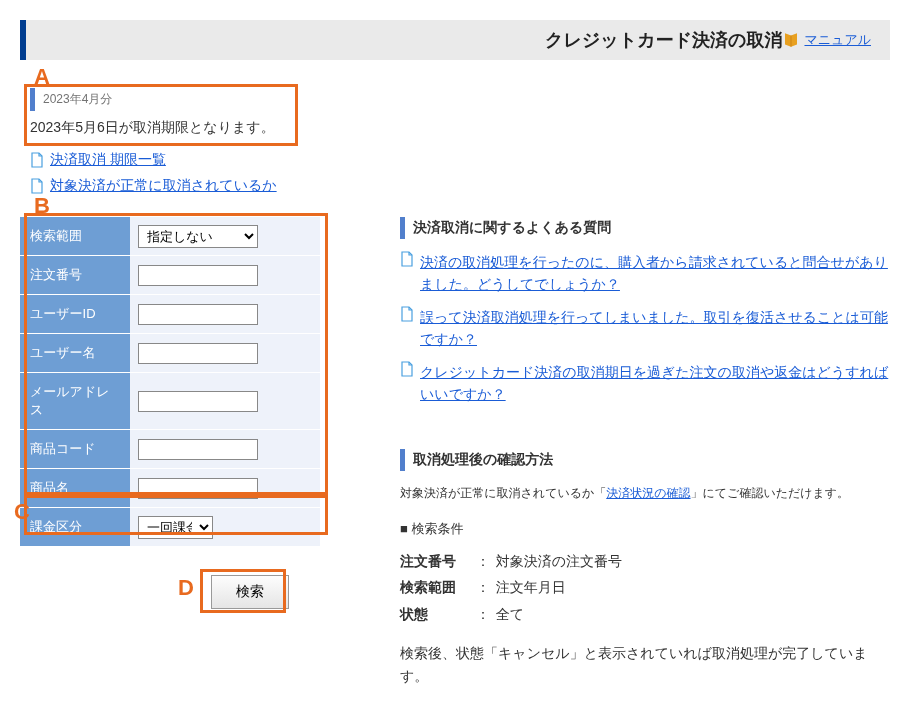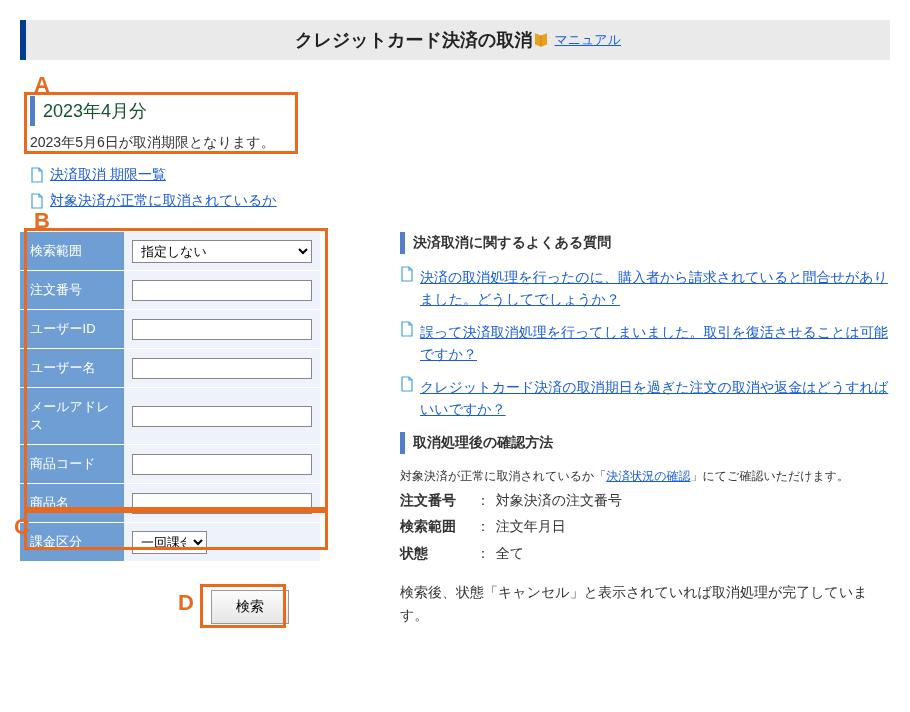--- a/index.html
+++ b/index.html
@@ -8,25 +8,25 @@
     padding: 20px;
     font-family: "Hiragino Sans", "Meiryo", sans-serif;
     font-size: 13px;
     color: #333;
     background: #fff;
     width: 910px;
   }
   .page-header {
     background: #eaeaea;
     border-left: 6px solid #003c8f;
-    padding: 8px 0;
-    display: flex;
-    justify-content: center;
+    padding: 8px 19px;
+    display: flex;
+    justify-content: flex-end;
     align-items: center;
-    margin-bottom: 36px;
+    margin-bottom: 28px;
   }
   .page-title {
     font-size: 18px;
     font-weight: bold;
     color: #222;
   }
   .manual-link {
     display: flex;
     align-items: center;
     gap: 4px;
@@ -48,22 +48,22 @@
   }
   .highlight-box {
     border: 3px solid #e86a1f;
     position: absolute;
     pointer-events: none;
   }
   .section-a-wrap { position: relative; padding-left: 10px; }
   .period-heading {
     border-left: 5px solid #517fcc;
     padding: 3px 8px;
-    font-size: 18px;
-    color: #14532d;
+    font-size: 12px;
+    color: #737373;
     margin-bottom: 8px;
   }
   .deadline-text {
     font-size: 14px;
     margin: 6px 0 14px 0;
   }
   .doc-links { margin: 8px 0 22px 0; }
   .doc-link-row {
     display: flex;
     align-items: center;
@@ -106,21 +106,21 @@
   .search-table td {
     background: #eef2fa;
     padding: 6px 8px;
     border-bottom: 1px solid #fff;
   }
   .search-table select, .search-table input[type=text] {
     font-size: 13px;
     padding: 2px 4px;
     border: 1px solid #888;
     background: #fff;
-    width: 180px;
+    width: 120px;
   }
   .search-table select.narrow { width: 75px; }
   .search-btn-wrap {
     text-align: center;
     margin-top: 28px;
     position: relative;
   }
   .search-btn {
     background: linear-gradient(#fdfdfd, #e5e5e5);
     border: 1px solid #999;
@@ -129,21 +129,21 @@
     cursor: pointer;
   }
   .side-heading {
     border-left: 5px solid #517fcc;
     padding: 2px 8px;
     font-size: 14px;
     font-weight: bold;
     color: #333;
     margin-bottom: 12px;
   }
-  .faq-list { margin-bottom: 12px; }
+  .faq-list { margin-bottom: 44px; }
   .faq-row {
     display: flex;
     align-items: flex-start;
     gap: 6px;
     margin: 10px 0;
   }
   .faq-row a {
     color: #1a5cd6;
     text-decoration: underline;
     font-size: 14px;
@@ -285,20 +285,21 @@
           </svg>
         <a>クレジットカード決済の取消期日を過ぎた注文の取消や返金はどうすればいいですか？</a>
       </div>
     </div>
 
     <div class="side-heading">取消処理後の確認方法</div>
     <div class="confirm-text">
       <span>対象決済が正常に取消されているか「</span><a>決済状況の確認</a><span>」にてご確認いただけます。</span>
     </div>
 
+    <div class="cond-title">検索条件</div>
     <div class="cond-table">
       <div>
         <span class="lbl">注文番号</span>
         <span class="colon">：</span>
         <span>対象決済の注文番号</span>
       </div>
       <div>
         <span class="lbl">検索範囲</span>
         <span class="colon">：</span>
         <span>注文年月日</span>

